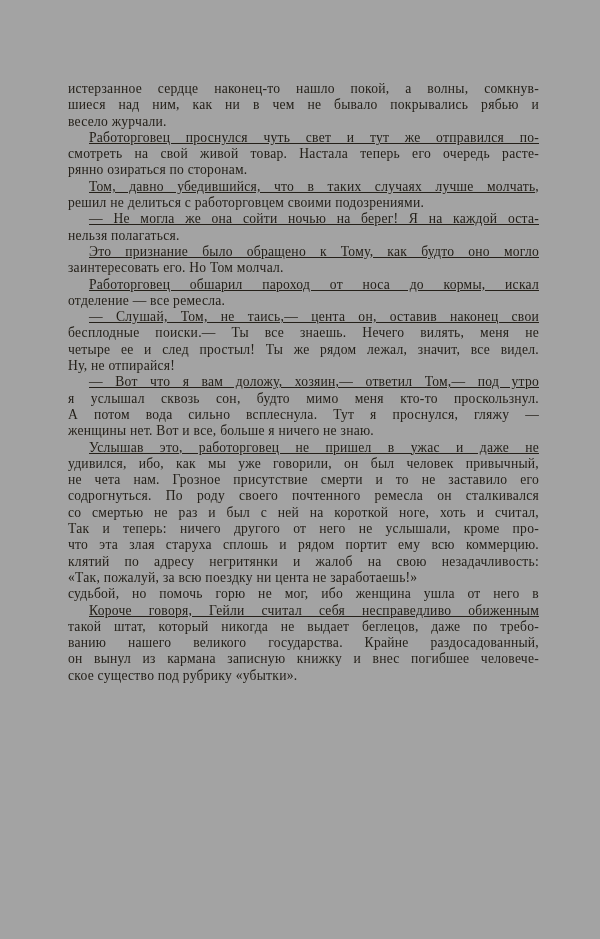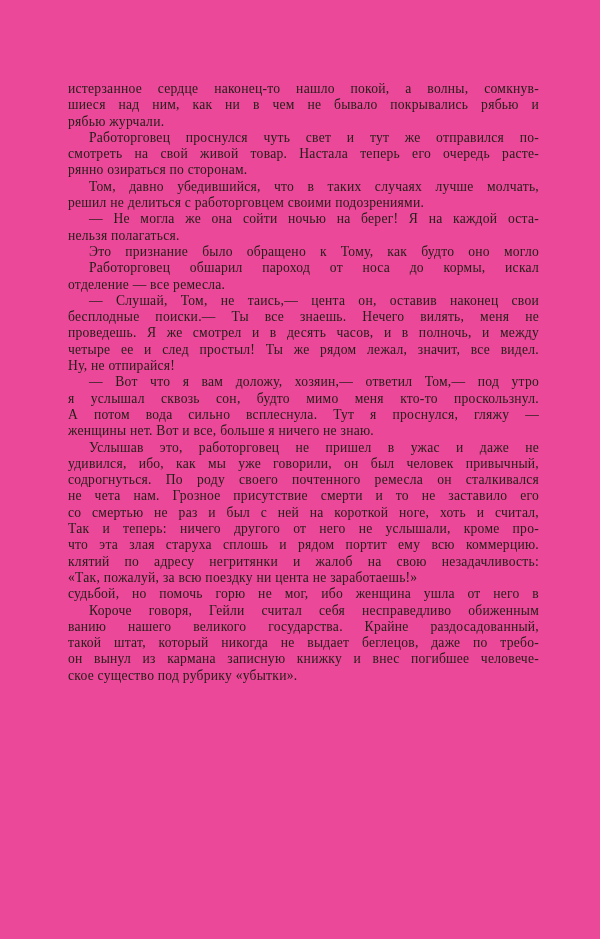--- a/index.html
+++ b/index.html
@@ -31,82 +31,83 @@
     padding: 0;
   }
   .line {
     text-align: justify;
     text-align-last: justify;
     white-space: normal;
     overflow: hidden;
   }
   .line.indent {
     text-indent: 21px;
+    text-decoration: underline;
   }
   .line.last {
     text-align: justify;
     text-align-last: left;
   }
 </style>
 </head>
 <body>
 
-<div class="page" style="background: #ec4899;">
+<div class="page" style="background: #a3a3a3;">
   <div class="text-block" id="text-block" style="color: rgb(36, 32, 25);">
       <div class="paragraph">
         <div class="line">истерзанное сердце наконец-то нашло покой, а волны, сомкнув-</div>
         <div class="line">шиеся над ним, как ни в чем не бывало покрывались рябью и</div>
-        <div class="line last">рябью журчали.</div>
+        <div class="line last">весело журчали.</div>
       </div>
       <div class="paragraph">
         <div class="line indent">Работорговец проснулся чуть свет и тут же отправился по-</div>
         <div class="line">смотреть на свой живой товар. Настала теперь его очередь расте-</div>
         <div class="line last">рянно озираться по сторонам.</div>
       </div>
       <div class="paragraph">
         <div class="line indent">Том, давно убедившийся, что в таких случаях лучше молчать,</div>
         <div class="line last">решил не делиться с работорговцем своими подозрениями.</div>
       </div>
       <div class="paragraph">
         <div class="line indent">— Не могла же она сойти ночью на берег! Я на каждой оста-</div>
         <div class="line last">нельзя полагаться.</div>
       </div>
       <div class="paragraph">
         <div class="line indent">Это признание было обращено к Тому, как будто оно могло</div>
+        <div class="line last">заинтересовать его. Но Том молчал.</div>
       </div>
       <div class="paragraph">
         <div class="line indent">Работорговец обшарил пароход от носа до кормы, искал</div>
         <div class="line last">отделение — все ремесла.</div>
       </div>
       <div class="paragraph">
         <div class="line indent">— Слушай, Том, не таись,— цента он, оставив наконец свои</div>
         <div class="line">бесплодные поиски.— Ты все знаешь. Нечего вилять, меня не</div>
-        <div class="line">проведешь. Я же смотрел и в десять часов, и в полночь, и между</div>
         <div class="line">четыре ее и след простыл! Ты же рядом лежал, значит, все видел.</div>
         <div class="line last">Ну, не отпирайся!</div>
       </div>
       <div class="paragraph">
         <div class="line indent">— Вот что я вам доложу, хозяин,— ответил Том,— под утро</div>
         <div class="line">я услышал сквозь сон, будто мимо меня кто-то проскользнул.</div>
         <div class="line">А потом вода сильно всплеснула. Тут я проснулся, гляжу —</div>
         <div class="line last">женщины нет. Вот и все, больше я ничего не знаю.</div>
       </div>
       <div class="paragraph">
         <div class="line indent">Услышав это, работорговец не пришел в ужас и даже не</div>
         <div class="line">удивился, ибо, как мы уже говорили, он был человек привычный,</div>
+        <div class="line">не чета нам. Грозное присутствие смерти и то не заставило его</div>
         <div class="line">содрогнуться. По роду своего почтенного ремесла он сталкивался</div>
-        <div class="line">не чета нам. Грозное присутствие смерти и то не заставило его</div>
         <div class="line">со смертью не раз и был с ней на короткой ноге, хоть и считал,</div>
         <div class="line">Так и теперь: ничего другого от него не услышали, кроме про-</div>
         <div class="line">что эта злая старуха сплошь и рядом портит ему всю коммерцию.</div>
         <div class="line">клятий по адресу негритянки и жалоб на свою незадачливость:</div>
         <div class="line last">«Так, пожалуй, за всю поездку ни цента не заработаешь!»</div>
       </div>
       <div class="paragraph">
         <div class="line">судьбой, но помочь горю не мог, ибо женщина ушла от него в</div>
         <div class="line indent">Короче говоря, Гейли считал себя несправедливо обиженным</div>
+        <div class="line">такой штат, который никогда не выдает беглецов, даже по требо-</div>
         <div class="line">ванию нашего великого государства. Крайне раздосадованный,</div>
-        <div class="line">такой штат, который никогда не выдает беглецов, даже по требо-</div>
         <div class="line">он вынул из кармана записную книжку и внес погибшее человече-</div>
         <div class="line last">ское существо под рубрику «убытки».</div>
       </div>
     </div>
 </div>
 
 </body></html>

